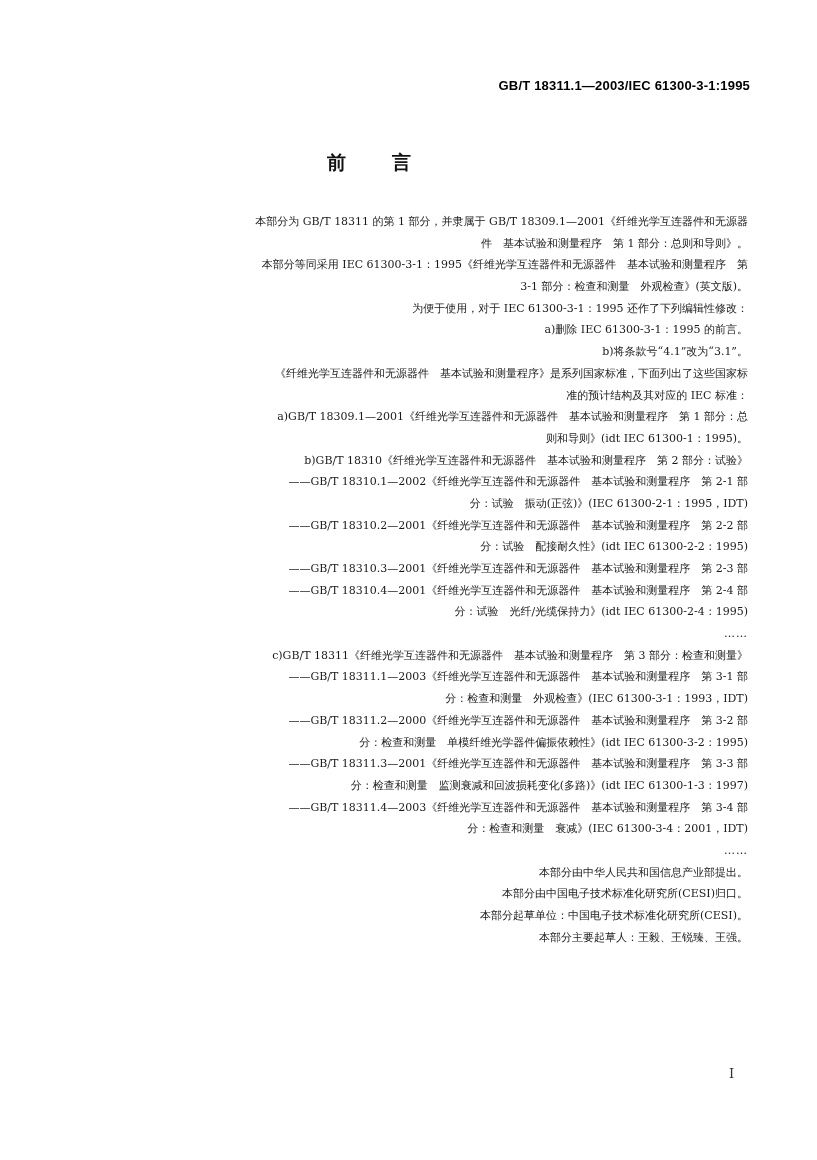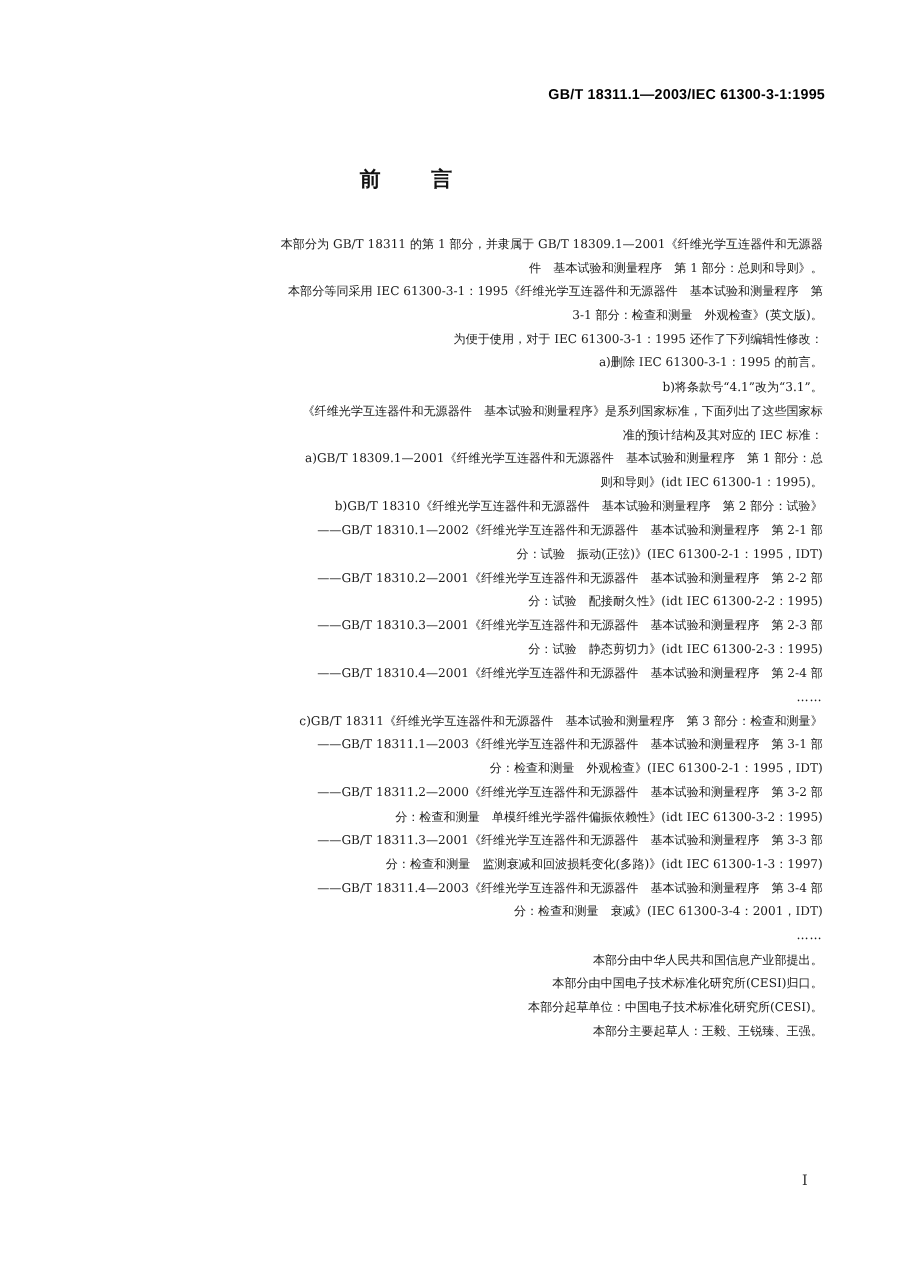--- a/index.html
+++ b/index.html
@@ -65,29 +65,29 @@
   <div class="line ind-a2">则和导则》(idt IEC 61300-1：1995)。</div>
 
   <div class="line ind-a">
     <span class="marker">b)</span><span>GB/T 18310《纤维光学互连器件和无源器件　基本试验和测量程序　第 2 部分：试验》</span>
   </div>
   <div class="line ind-dash">——GB/T 18310.1—2002《纤维光学互连器件和无源器件　基本试验和测量程序　第 2-1 部</div>
   <div class="line ind-dash2">分：试验　振动(正弦)》(IEC 61300-2-1：1995，IDT)</div>
   <div class="line ind-dash">——GB/T 18310.2—2001《纤维光学互连器件和无源器件　基本试验和测量程序　第 2-2 部</div>
   <div class="line ind-dash2">分：试验　配接耐久性》(idt IEC 61300-2-2：1995)</div>
   <div class="line ind-dash">——GB/T 18310.3—2001《纤维光学互连器件和无源器件　基本试验和测量程序　第 2-3 部</div>
-  <div class="line ind-dash2">分：试验　静态剪切力》(idt IEC 61300-2-3：1995)</div>
   <div class="line ind-dash">——GB/T 18310.4—2001《纤维光学互连器件和无源器件　基本试验和测量程序　第 2-4 部</div>
+  <div class="line ind-dash2">分：试验　光纤/光缆保持力》(idt IEC 61300-2-4：1995)</div>
   <div class="line dots">……</div>
 
   <div class="line ind-a">
     <span class="marker">c)</span><span>GB/T 18311《纤维光学互连器件和无源器件　基本试验和测量程序　第 3 部分：检查和测量》</span>
   </div>
   <div class="line ind-dash">——GB/T 18311.1—2003《纤维光学互连器件和无源器件　基本试验和测量程序　第 3-1 部</div>
-  <div class="line ind-dash2">分：检查和测量　外观检查》(IEC 61300-2-1：1995，IDT)</div>
+  <div class="line ind-dash2">分：检查和测量　外观检查》(IEC 61300-3-1：1993，IDT)</div>
   <div class="line ind-dash">——GB/T 18311.2—2000《纤维光学互连器件和无源器件　基本试验和测量程序　第 3-2 部</div>
   <div class="line ind-dash2">分：检查和测量　单模纤维光学器件偏振依赖性》(idt IEC 61300-3-2：1995)</div>
   <div class="line ind-dash">——GB/T 18311.3—2001《纤维光学互连器件和无源器件　基本试验和测量程序　第 3-3 部</div>
   <div class="line ind-dash2">分：检查和测量　监测衰减和回波损耗变化(多路)》(idt IEC 61300-1-3：1997)</div>
   <div class="line ind-dash">——GB/T 18311.4—2003《纤维光学互连器件和无源器件　基本试验和测量程序　第 3-4 部</div>
   <div class="line ind-dash2">分：检查和测量　衰减》(IEC 61300-3-4：2001，IDT)</div>
   <div class="line dots">……</div>
 
   <div class="line ind1">本部分由中华人民共和国信息产业部提出。</div>
   <div class="line ind1">本部分由中国电子技术标准化研究所(CESI)归口。</div>

